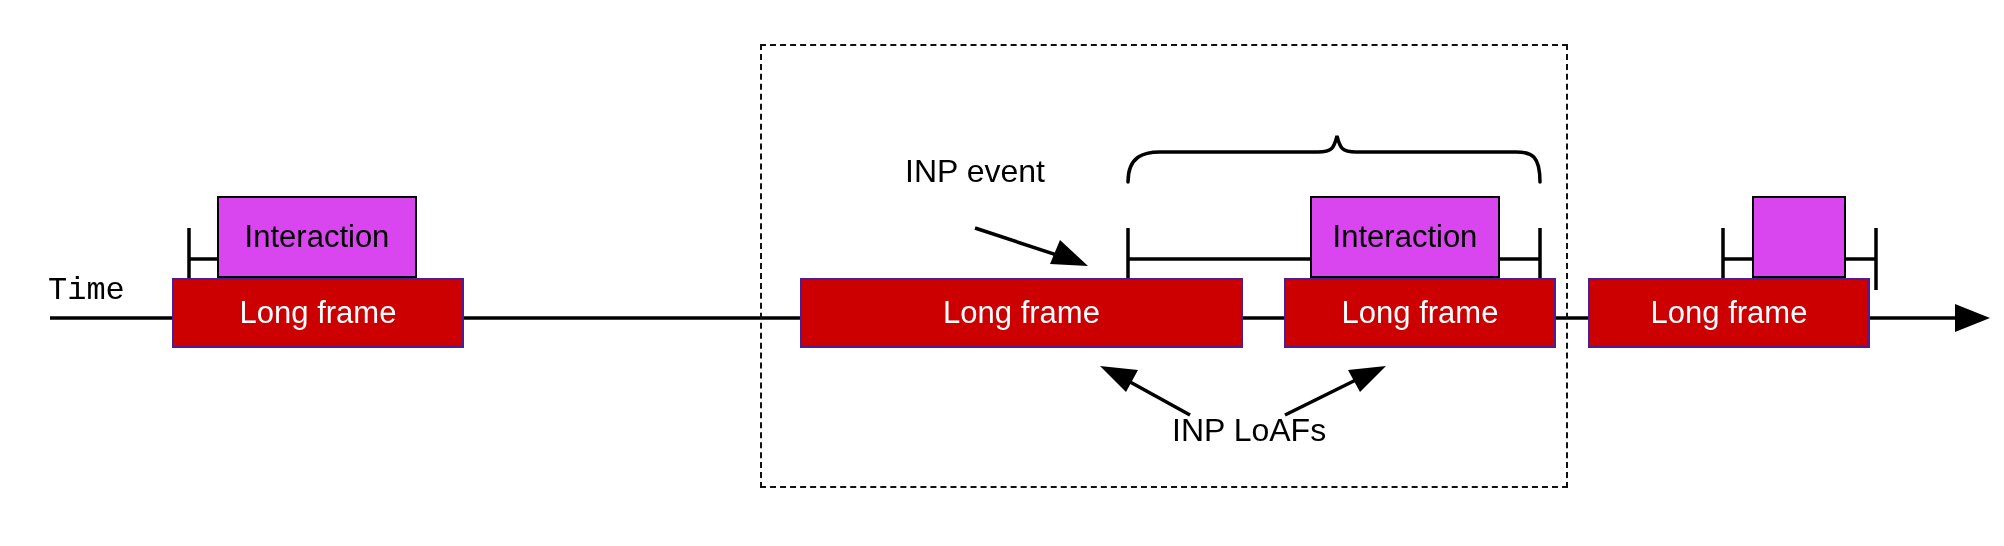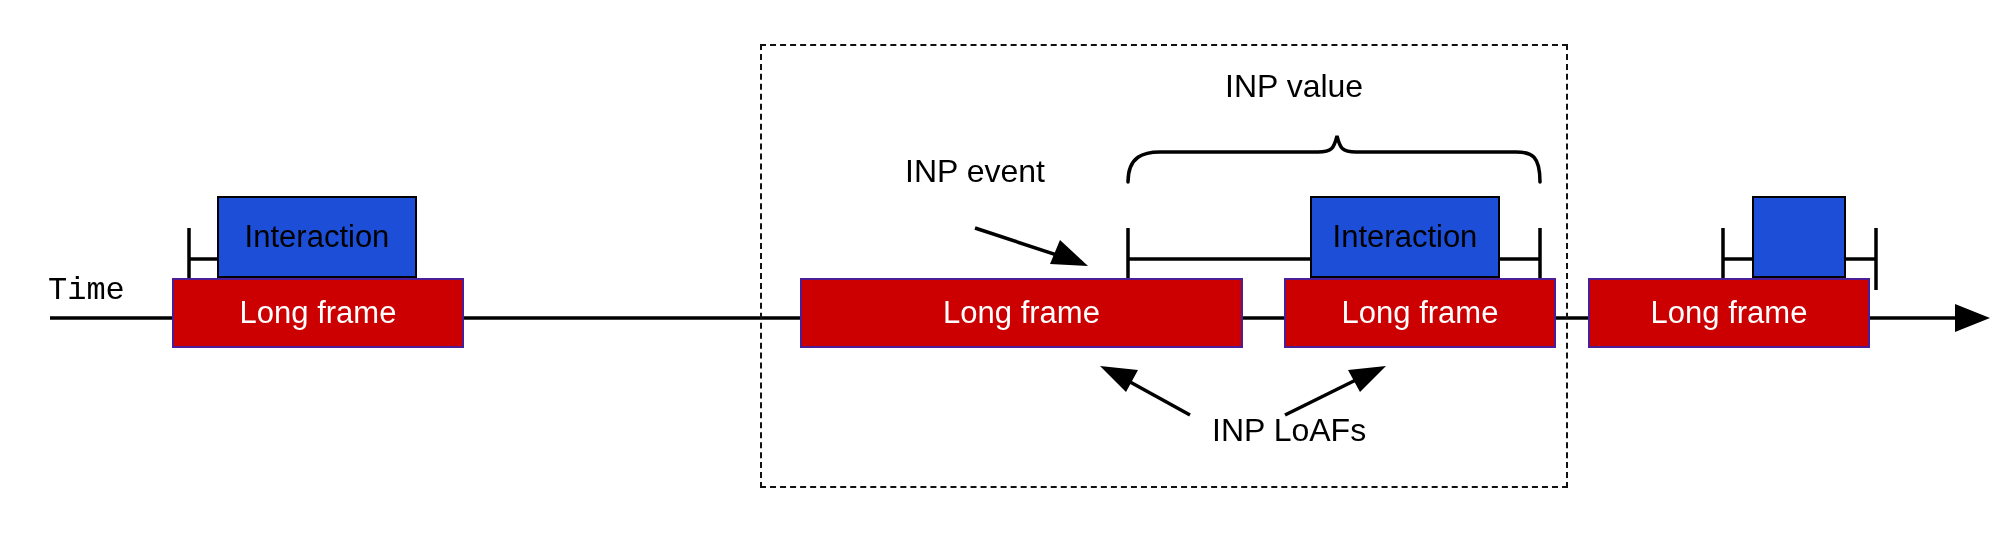--- a/index.html
+++ b/index.html
@@ -5,21 +5,21 @@
   html,body{margin:0;padding:0;background:#ffffff;}
   body{width:2004px;height:546px;overflow:hidden;font-family:"Liberation Sans",sans-serif;}
   #stage{position:relative;width:2004px;height:546px;background:#fff;}
   svg.layer{position:absolute;left:0;top:0;width:2004px;height:546px;}
   .lf-box{
     position:absolute;background:#CC0000;border:2px solid #4c1d95;box-sizing:border-box;
     display:flex;align-items:center;justify-content:center;
     color:#ffffff;font-size:31px;font-family:"Liberation Sans",sans-serif;
   }
   .int-box{
-    position:absolute;background:#1d4ed8;border:2px solid #000;box-sizing:border-box;
+    position:absolute;background:#d946ef;border:2px solid #000;box-sizing:border-box;
     display:flex;align-items:center;justify-content:center;
     color:#000000;font-size:31px;font-family:"Liberation Sans",sans-serif;
   }
   .plain-text{
     position:absolute;color:#000;font-size:32px;font-family:"Liberation Sans",sans-serif;
     white-space:nowrap;
   }
   .dashed-region{
     position:absolute;border:2.5px dashed #111;box-sizing:border-box;background:transparent;
   }
@@ -110,17 +110,16 @@
     <span>Long frame</span>
   </div>
 
   <div class="int-box" style="left:1752px; top:196px; width:94px; height:82px;"></div>
   <div class="lf-box" style="left:1588px; top:278px; width:282px; height:70px;">
     <span>Long frame</span>
   </div>
 
   <div class="plain-text" style="left:905px; top:153px;">INP event</div>
 
-  <div class="plain-text" style="left:1225px; top:68px;">INP value</div>
 
-  <div class="plain-text" style="left:1172px; top:412px;margin-left:40px;">INP LoAFs</div>
+  <div class="plain-text" style="left:1172px; top:412px;">INP LoAFs</div>
 
 </div>
 
 </body></html>

